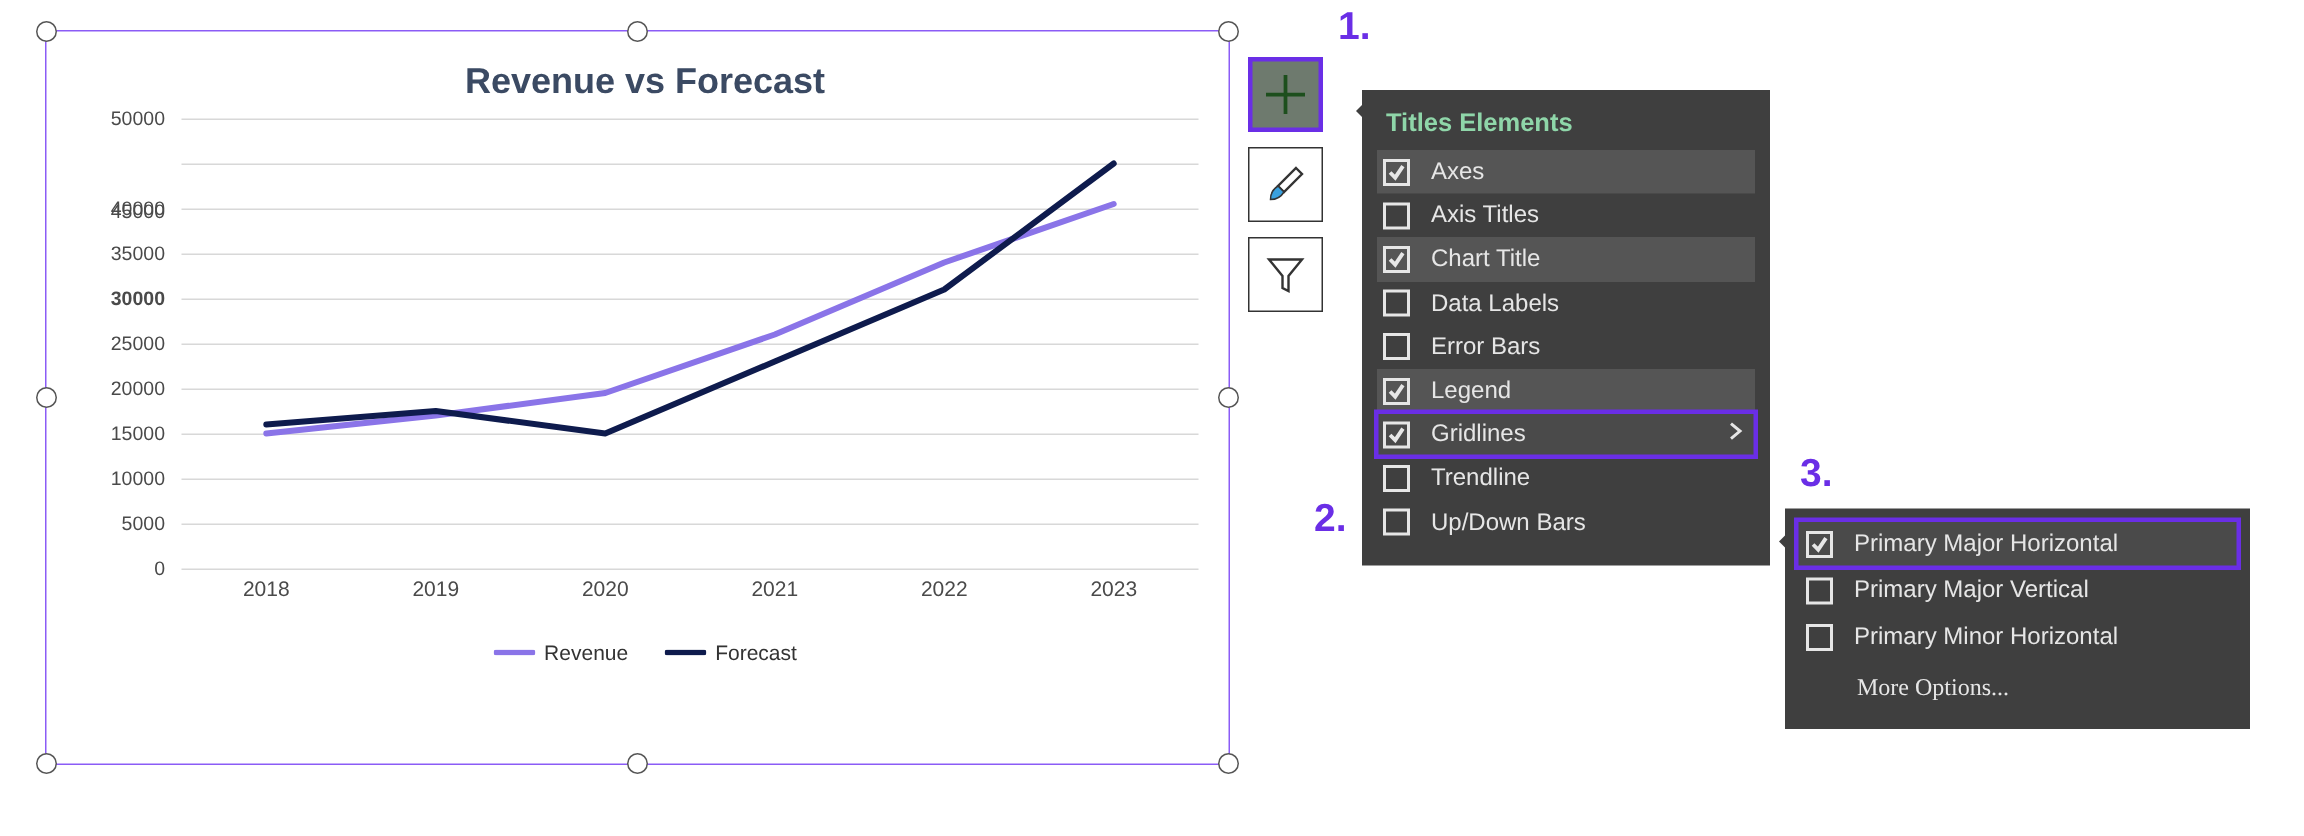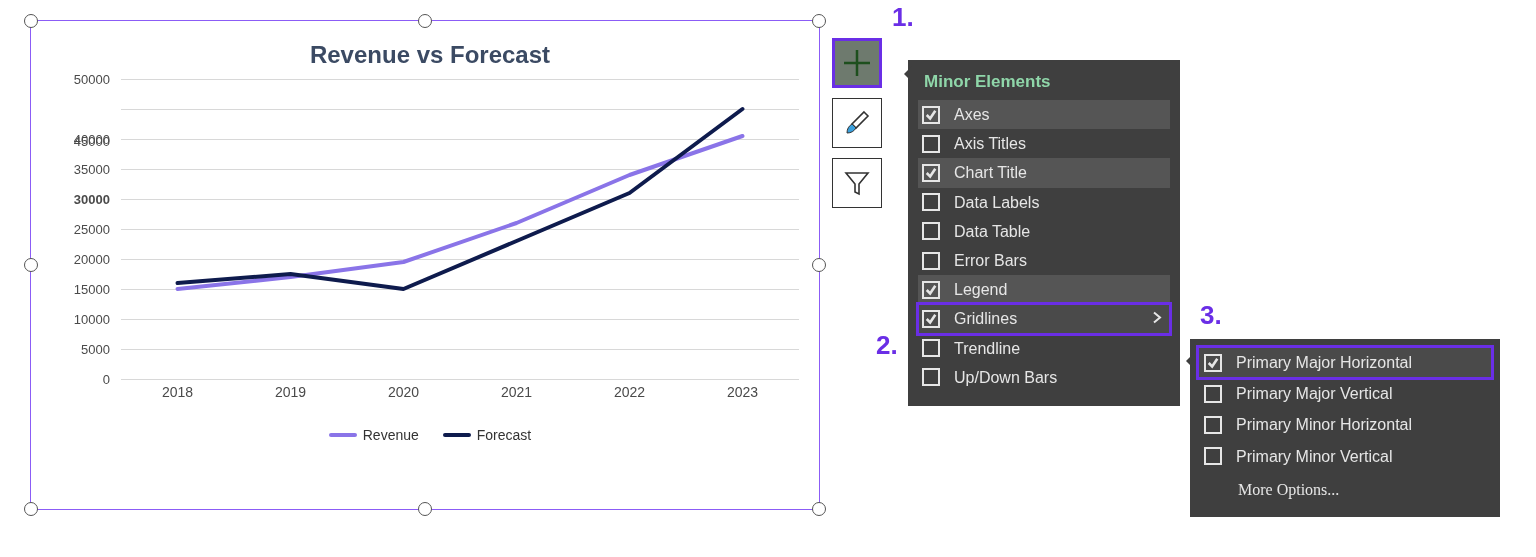--- a/index.html
+++ b/index.html
@@ -325,21 +325,21 @@
         <path d="M4 5 H26 L17 16 V26 L13 24 V16 Z" fill="none" stroke="#333" stroke-width="1.6"></path>
       </svg>
   </div>
 </div>
 
 <span class="callout n1">1.</span>
 <span class="callout n2">2.</span>
 <span class="callout n3">3.</span>
 
 <div class="popup">
-  <div class="popup-title">Minor Elements</div>
+  <div class="popup-title">Titles Elements</div>
   <div id="popup-items">
       <div class="menu-row hover" style="background: rgb(85, 85, 85);">
         <span class="checkbox checked">
           <svg viewBox="0 0 14 14">
             <polyline points="2,7 6,11 12,2"></polyline>
           </svg>
         </span>
         <span>Axes</span>
       </div>
       <div class="menu-row">
@@ -350,24 +350,20 @@
         <span class="checkbox checked">
           <svg viewBox="0 0 14 14">
             <polyline points="2,7 6,11 12,2"></polyline>
           </svg>
         </span>
         <span>Chart Title</span>
       </div>
       <div class="menu-row">
         <span class="checkbox"></span>
         <span>Data Labels</span>
-      </div>
-      <div class="menu-row">
-        <span class="checkbox"></span>
-        <span>Data Table</span>
       </div>
       <div class="menu-row">
         <span class="checkbox"></span>
         <span>Error Bars</span>
       </div>
       <div class="menu-row hover" style="background: rgb(85, 85, 85);">
         <span class="checkbox checked">
           <svg viewBox="0 0 14 14">
             <polyline points="2,7 6,11 12,2"></polyline>
           </svg>
@@ -407,21 +403,17 @@
         <span>Primary Major Horizontal</span>
       </div>
       <div class="menu-row">
         <span class="checkbox"></span>
         <span>Primary Major Vertical</span>
       </div>
       <div class="menu-row">
         <span class="checkbox"></span>
         <span>Primary Minor Horizontal</span>
       </div>
-      <div class="menu-row">
-        <span class="checkbox"></span>
-        <span>Primary Minor Vertical</span>
-      </div>
     </div>
   <div class="menu-row more">
     <span>More Options...</span>
   </div>
 </div>
 
 </body></html>

